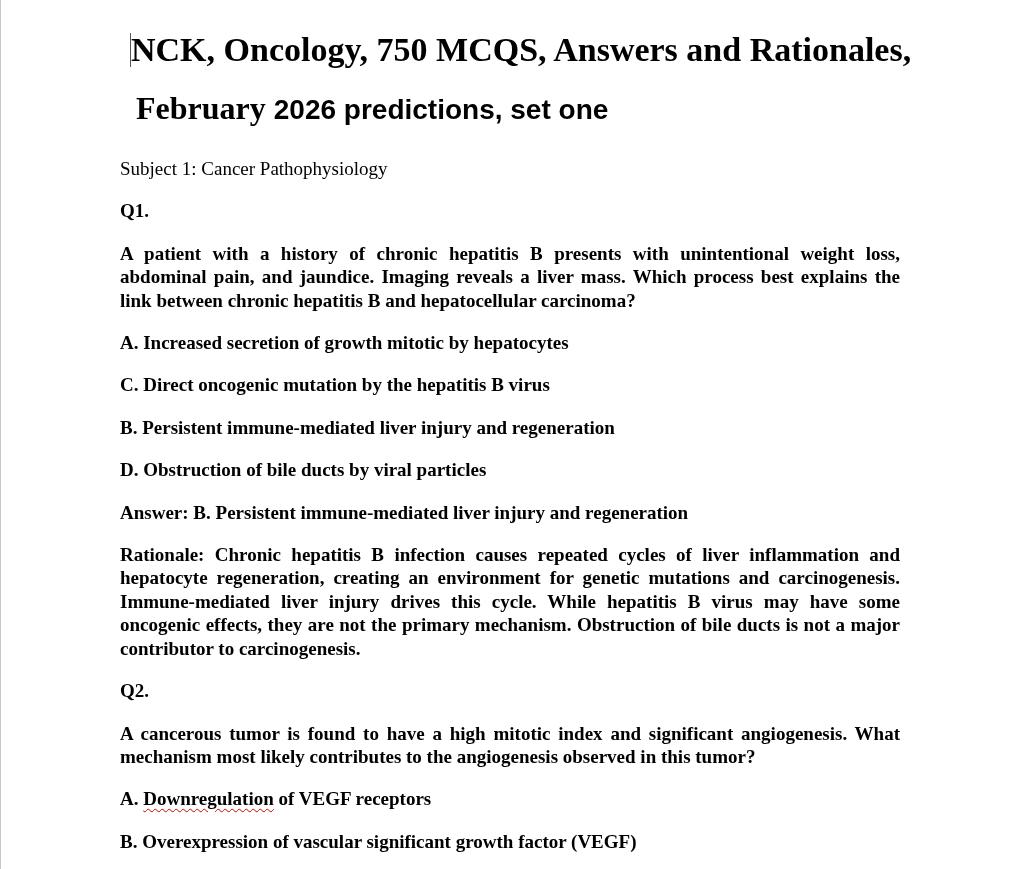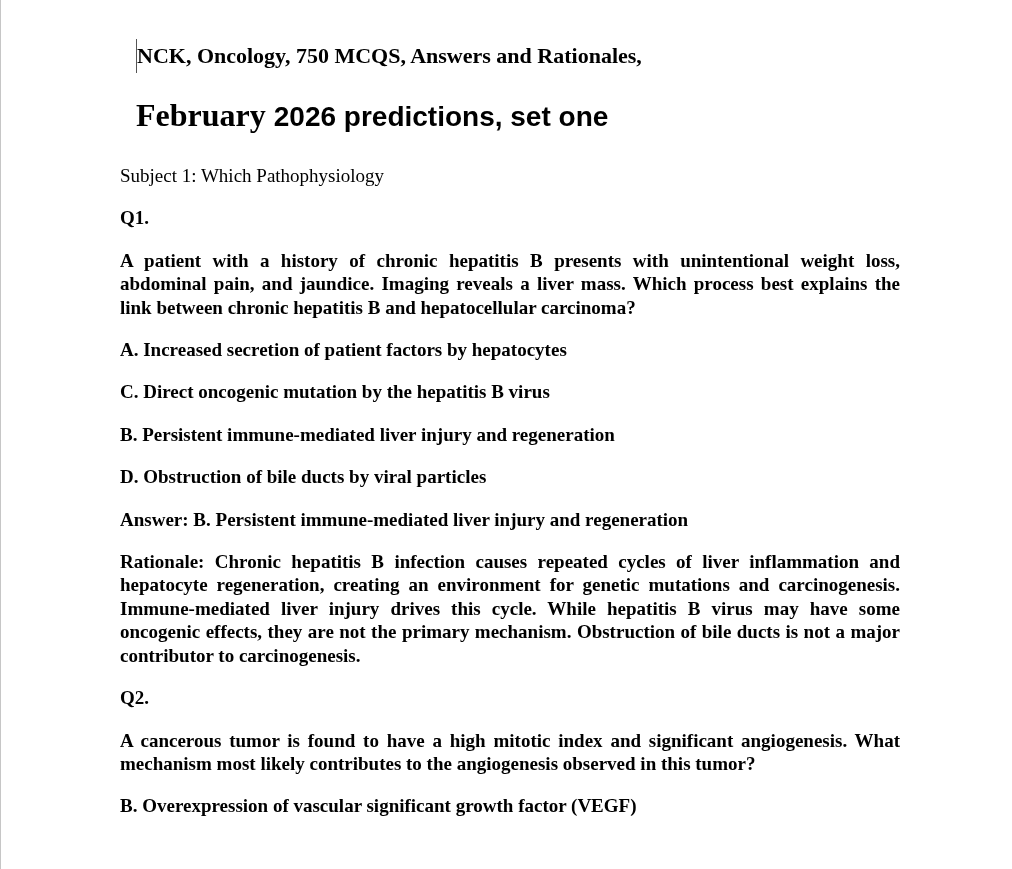--- a/index.html
+++ b/index.html
@@ -4,21 +4,21 @@
 <style>
   html, body { margin: 0; padding: 0; background: #ffffff; }
   body { width: 1012px; height: 869px; overflow: hidden; position: relative; }
   .page-border { position: absolute; left: 0; top: 0; width: 1px; height: 869px; background: #c6c6c6; }
   .page {
     position: absolute; left: 120px; top: 18px; width: 780px;
     font-family: "Liberation Serif", serif; color: #000;
   }
   .title1 {
     font-family: "Liberation Serif", serif; font-weight: bold;
-    font-size: 22px; line-height: 42px; margin: 17px; white-space: nowrap; position: relative;
+    font-size: 34px; line-height: 42px; margin: 11px; white-space: nowrap; position: relative;
   }
   .title2 {
     font-family: "Liberation Sans", sans-serif; font-weight: bold;
     font-size: 28px; line-height: 42px; margin: 16px; white-space: nowrap;
   }
   .title2 .serif { font-family: "Liberation Serif", serif; font-size: 32px; }
   .cursor { position: absolute; left: -1px; top: 4px; width: 1px; height: 34px; background: #555; }
   p {
     font-size: 19px; line-height: 23.4px; margin: 0; text-align: justify;
   }
@@ -34,27 +34,28 @@
 
 <div class="page-border"></div>
 
 <div class="page">
   <h1 class="title1">
     <span class="cursor"></span>
     <span>NCK, Oncology, 750 MCQS, Answers and Rationales,</span>
   </h1>
   <h1 class="title2"><span class="serif">February </span><span>2026 predictions, set one</span></h1>
 
-  <p class="first">Subject 1: Which Pathophysiology</p>
+  <p class="first">Subject 1: Cancer Pathophysiology</p>
 
   <p class="gap">Q1.</p>
   <p class="gap">A patient with a history of chronic hepatitis B presents with unintentional weight loss, abdominal pain, and jaundice. Imaging reveals a liver mass. Which process best explains the link between chronic hepatitis B and hepatocellular carcinoma?</p>
-  <p class="gap">A. Increased secretion of patient factors by hepatocytes</p>
+  <p class="gap">A. Increased secretion of growth mitotic by hepatocytes</p>
   <p class="gap">C. Direct oncogenic mutation by the hepatitis B virus</p>
   <p class="gap">B. Persistent immune-mediated liver injury and regeneration</p>
   <p class="gap">D. Obstruction of bile ducts by viral particles</p>
   <p class="gap">Answer: B. Persistent immune-mediated liver injury and regeneration</p>
   <p class="gap">Rationale: Chronic hepatitis B infection causes repeated cycles of liver inflammation and hepatocyte regeneration, creating an environment for genetic mutations and carcinogenesis. Immune-mediated liver injury drives this cycle. While hepatitis B virus may have some oncogenic effects, they are not the primary mechanism. Obstruction of bile ducts is not a major contributor to carcinogenesis.</p>
 
   <p class="gap">Q2.</p>
   <p class="gap">A cancerous tumor is found to have a high mitotic index and significant angiogenesis. What mechanism most likely contributes to the angiogenesis observed in this tumor?</p>
+  <p class="gap"><span>A. </span><span class="squiggle">Downregulation</span><span> of VEGF receptors</span></p>
   <p class="gap">B. Overexpression of vascular significant growth factor (VEGF)</p>
 </div>
 
 </body></html>

